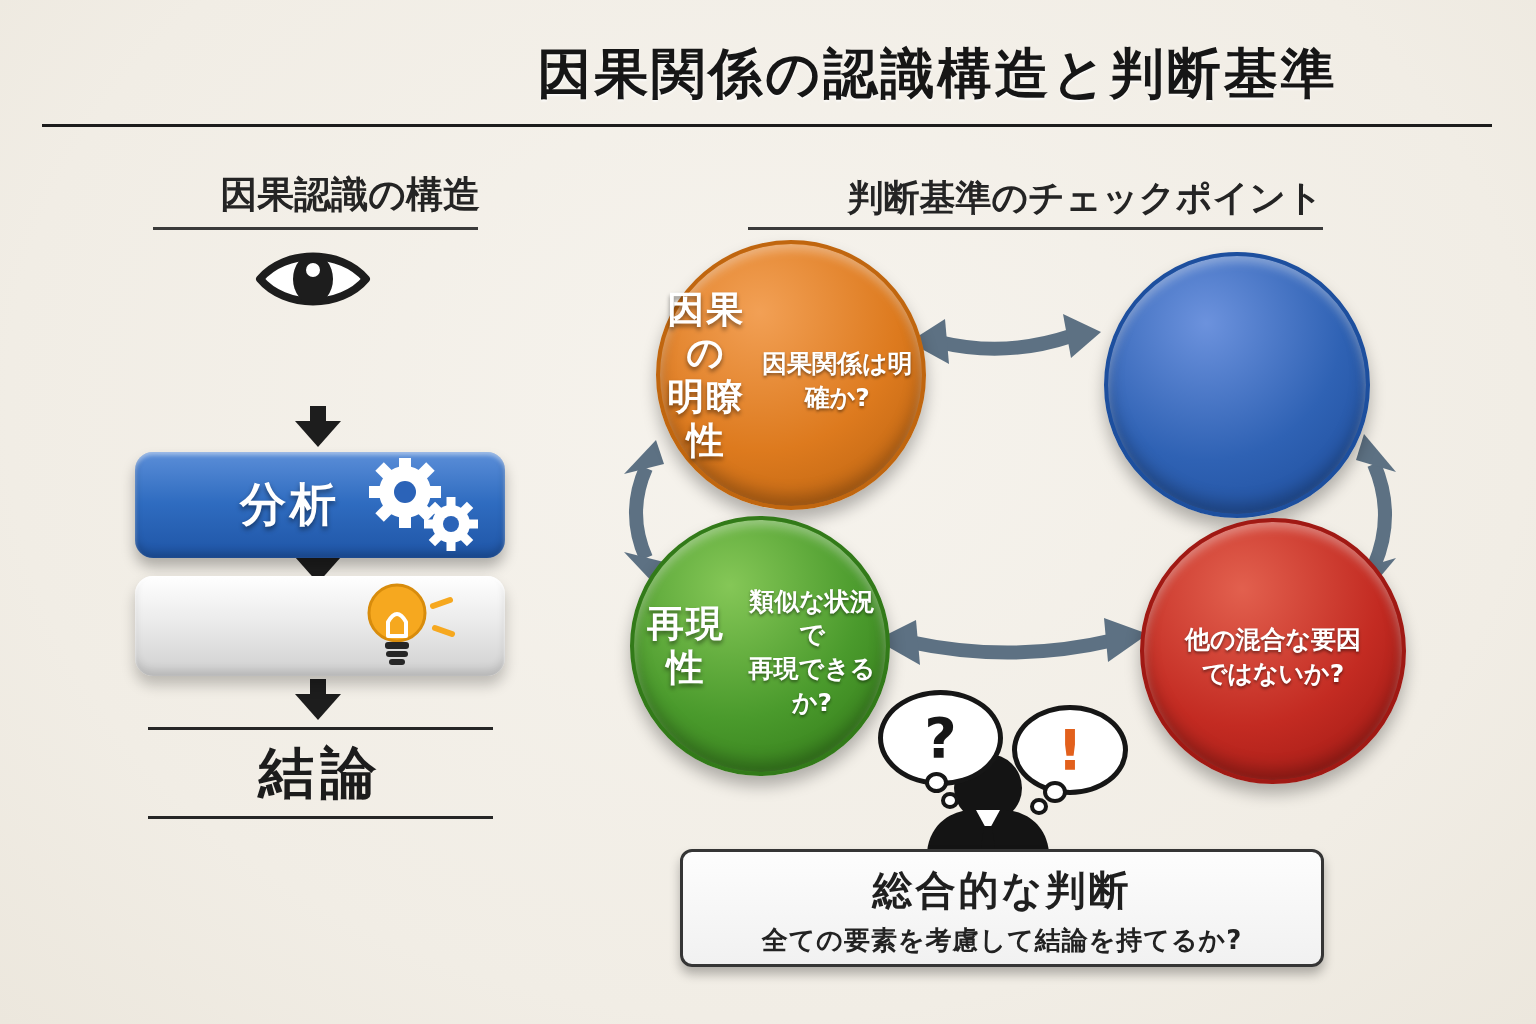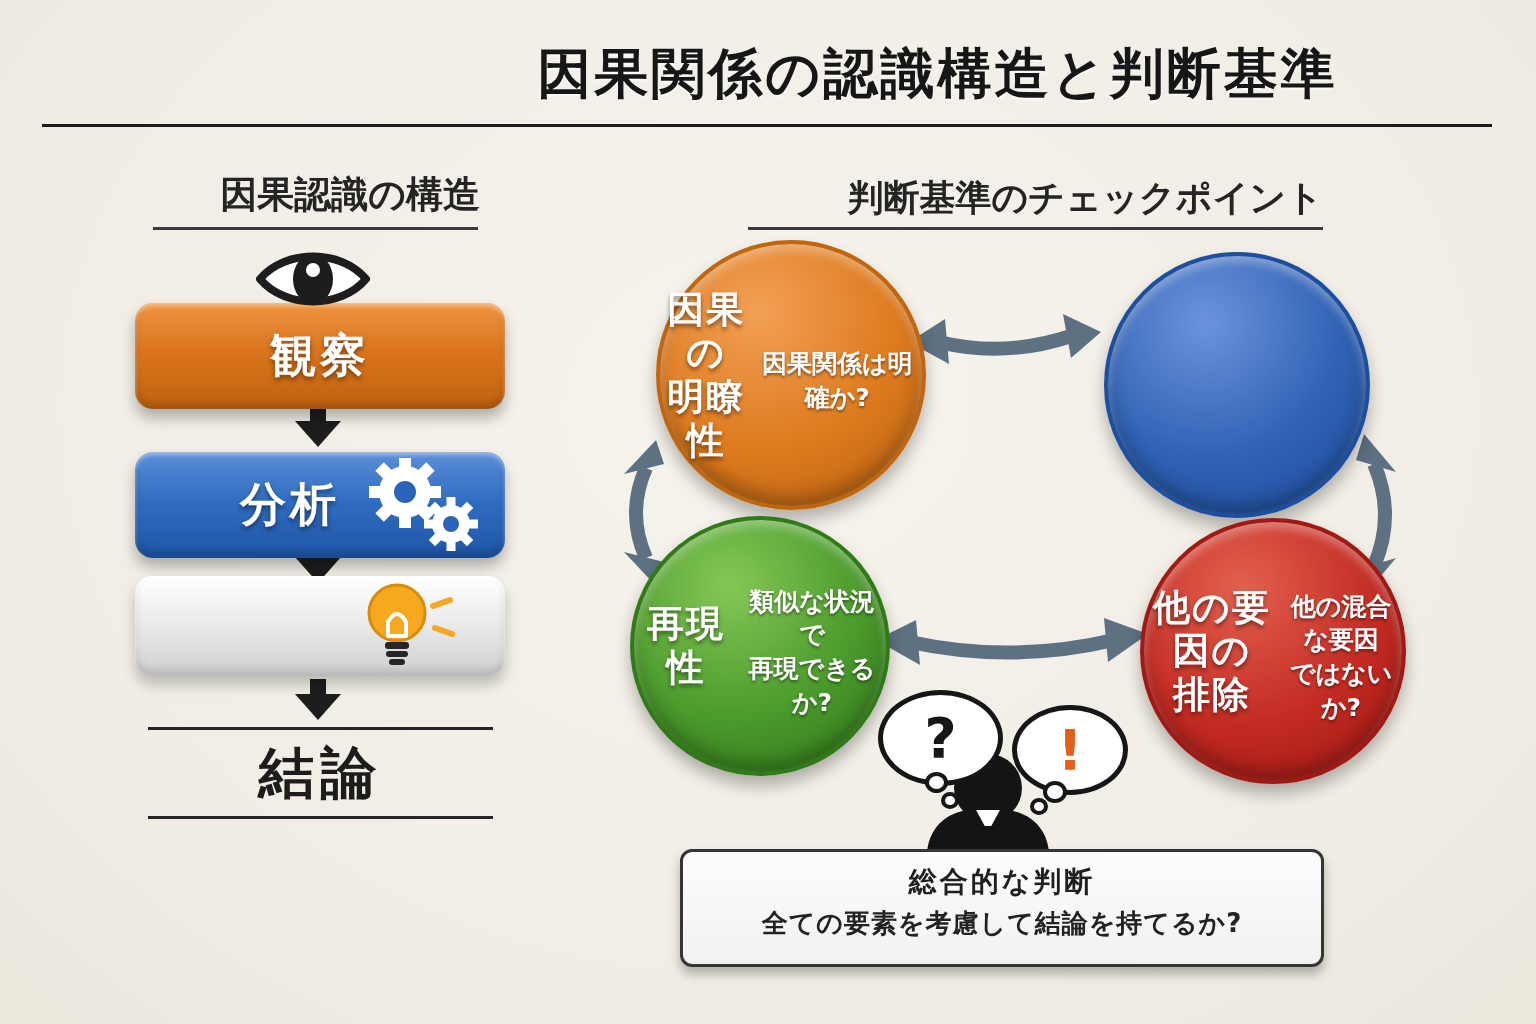--- a/index.html
+++ b/index.html
@@ -79,21 +79,21 @@
   .bubble-dot{background:#fff; border:4px solid #161616; border-radius:50%; z-index:3;}
   .dot-q1{left:925px; top:772px; width:15px; height:13px;}
   .dot-q2{left:941px; top:792px; width:10px; height:9px;}
   .dot-e1{left:1043px; top:781px; width:16px; height:14px;}
   .dot-e2{left:1030px; top:798px; width:10px; height:9px;}
 
   
   .conclusion-box{left:680px; top:849px; width:638px; height:112px; border-radius:12px;
     background:linear-gradient(#fdfdfd,#f1f1f1); border:3px solid #353535; z-index:2;
     box-shadow:0 7px 11px rgba(0,0,0,.28); text-align:center;}
-  .cb-title{margin-top:11px; font-size:28px; font-weight:bold; color:#1f1f1f; letter-spacing:3px;}
+  .cb-title{margin-top:11px; font-size:40px; font-weight:bold; color:#1f1f1f; letter-spacing:3px;}
   .cb-sub{margin-top:5px; font-size:26px; font-weight:bold; color:#222; letter-spacing:1px;}
 
   .connector{z-index:1;}
 </style>
 </head>
 <body>
 
 <div id="canvas">
 
   <div class="abs main-title" data-bind="title">因果関係の認識構造と判断基準</div>
@@ -102,23 +102,20 @@
   <div class="layer">
     <div class="abs sec-heading left-heading" data-bind="left_panel.heading">因果認識の構造</div>
     <div class="abs left-heading-rule"></div>
 
     <svg class="abs" style="left:255px; top:247px; z-index:3;" width="116" height="64" viewBox="0 0 116 64">
       <path d="M5 32 C30 2 86 2 111 32 C86 62 30 62 5 32 Z" fill="#ffffff" stroke="#1d1d1d" stroke-width="8" stroke-linejoin="round"></path>
       <ellipse cx="58" cy="32" rx="20" ry="25" fill="#1d1d1d"></ellipse>
       <circle cx="58" cy="23" r="7" fill="#ffffff"></circle>
     </svg>
 
-    <div class="abs step-box box-observe">
-      <div class="step-label" data-bind="left_panel.steps.0.label">観察</div>
-    </div>
 
     <div class="abs flow-arrow arrow-1">
         <div class="stem"></div>
         <div class="head"></div>
       </div>
 
     <div class="abs step-box box-analyze">
       <div class="step-label" data-bind="left_panel.steps.1.label">分析</div>
       <svg class="icon-in-box" style="right:22px; top:6px;" width="128" height="96" viewBox="0 0 128 96">
         <g transform="translate(50,34)">
@@ -189,22 +186,20 @@
       <div class="c-sub" data-bind="right_panel.checkpoints.0.subtitle">因果関係は明確か?</div>
     </div>
     <div class="abs circle circle-temporal">
     </div>
     <div class="abs circle circle-repro">
       <div class="c-title" data-bind="right_panel.checkpoints.2.title">再現性</div>
       <div class="c-sub" data-bind="right_panel.checkpoints.2.subtitle">類似な状況で
 再現できるか?</div>
     </div>
     <div class="abs circle circle-exclusion">
-      <div class="c-title" data-bind="right_panel.checkpoints.3.title">他の要因の
-排除</div>
       <div class="c-sub" data-bind="right_panel.checkpoints.3.subtitle">他の混合な要因
 ではないか?</div>
     </div>
 
     <svg class="abs connector" style="left:905px; top:306px;" width="200" height="70" viewBox="0 0 200 70">
       <path d="M34 36 Q100 52 166 30" stroke="#5d7183" stroke-width="14" fill="none"></path>
       <polygon points="40,13 44,58 4,36" fill="#5d7183"></polygon>
       <polygon points="158,8 166,52 196,26" fill="#5d7183"></polygon>
     </svg>
     <svg class="abs connector" style="left:612px; top:438px;" width="70" height="150" viewBox="0 0 70 150">

